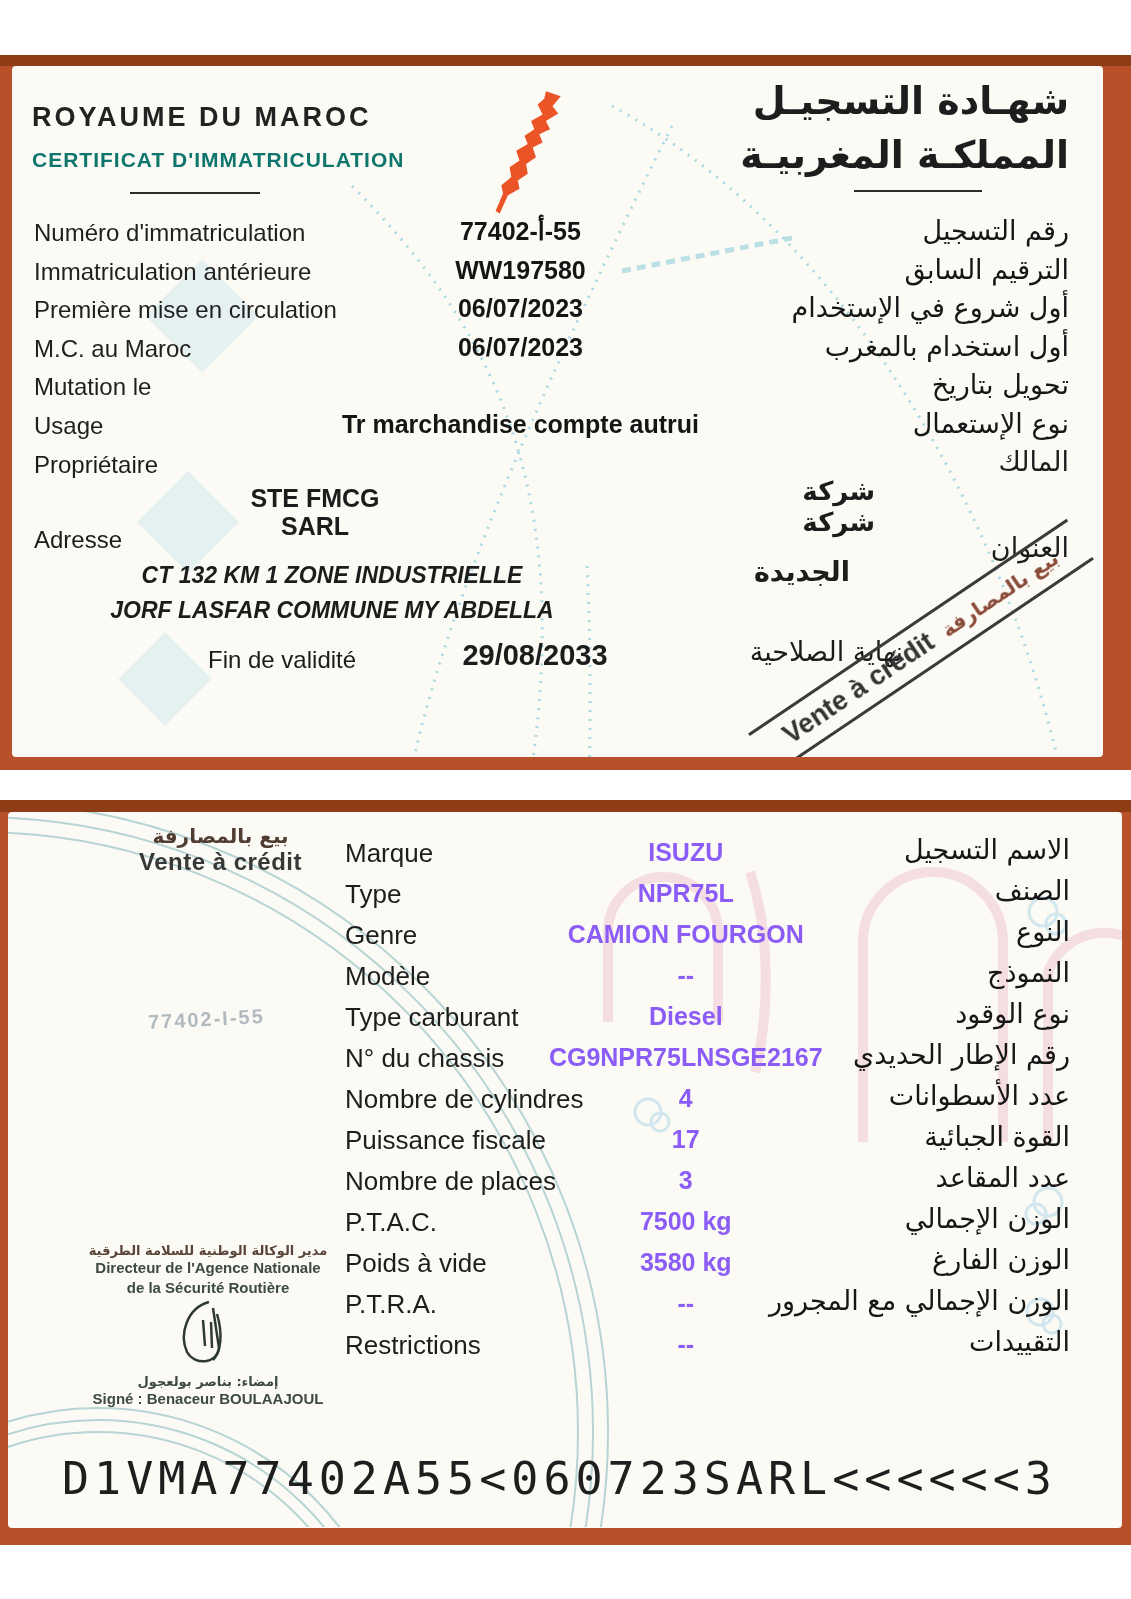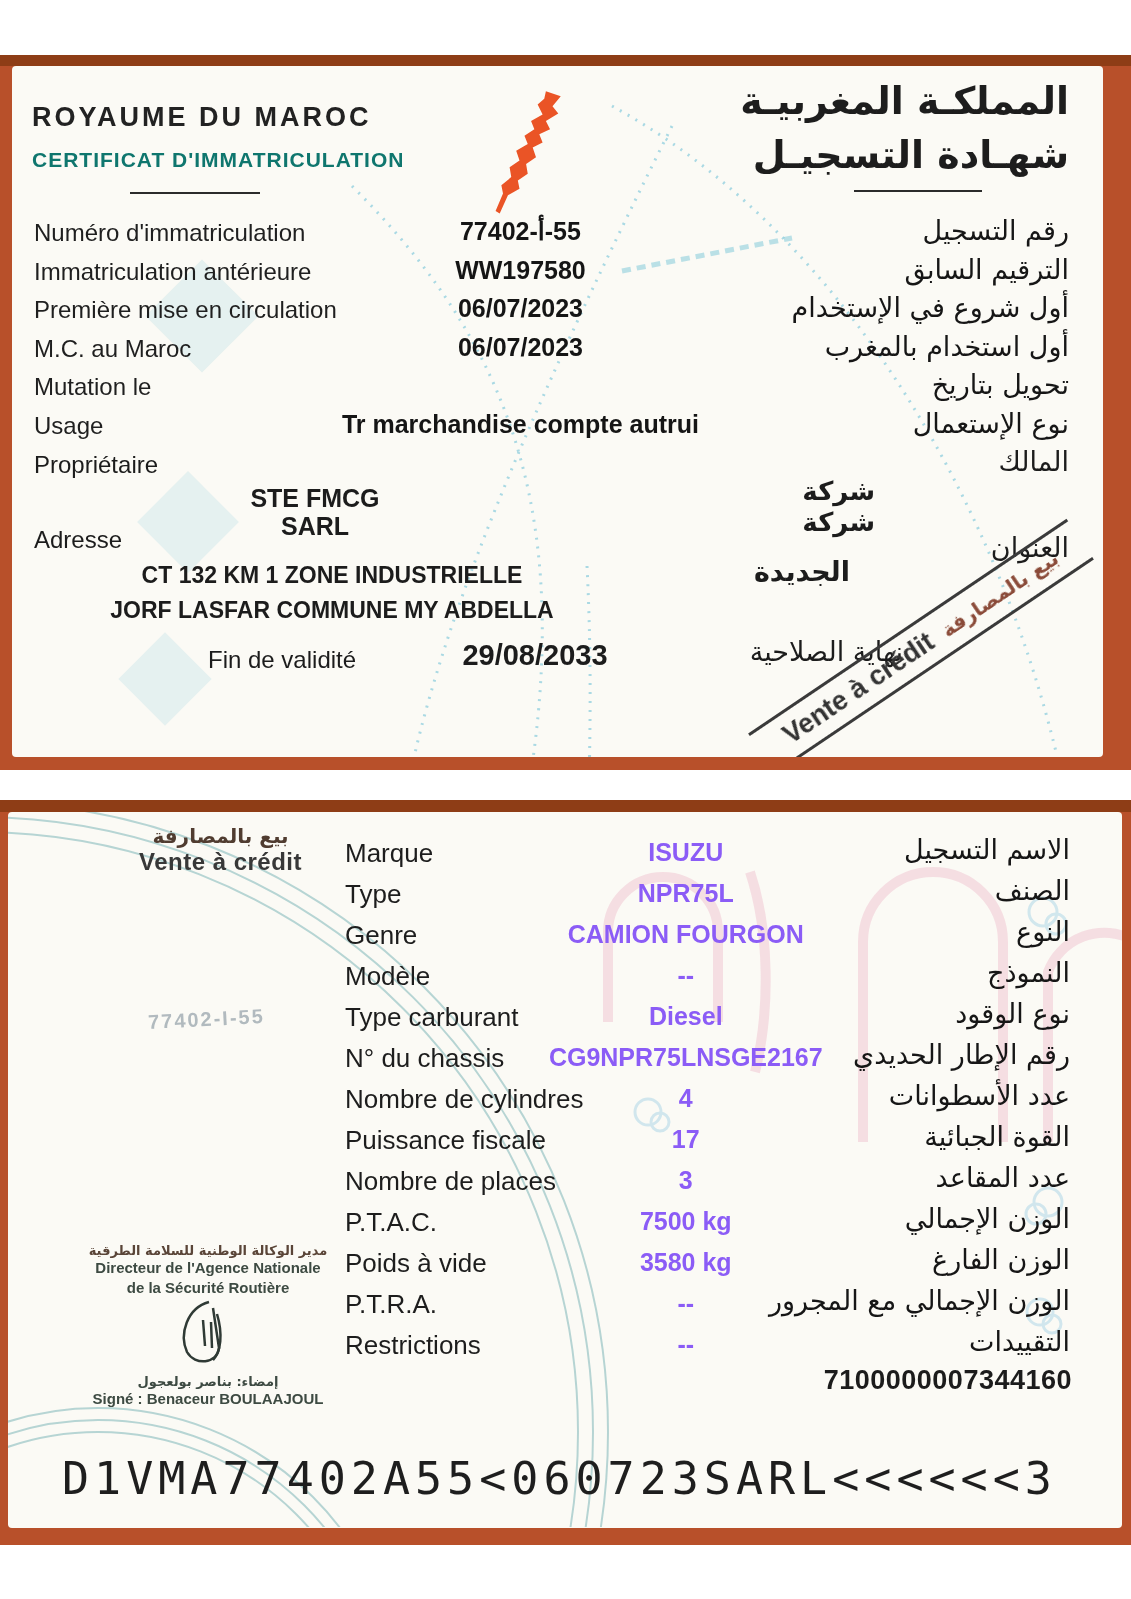--- a/index.html
+++ b/index.html
@@ -28,21 +28,21 @@
   .f-val{position:absolute;left:47%;transform:translateX(-50%);top:-2px;font-size:25px;font-weight:bold;white-space:nowrap;color:#151515;}
   .f-ar{position:absolute;right:0;top:-4px;font-size:27px;font-family:"DejaVu Sans",sans-serif;color:#161616;white-space:nowrap;}
 
   .owner-label{position:absolute;left:22px;top:385px;font-size:24px;}
   .owner-val{position:absolute;left:213px;top:418px;width:180px;text-align:center;font-weight:bold;font-size:25px;line-height:28px;}
   .owner-ar{position:absolute;right:34px;top:380px;font-size:27px;font-family:"DejaVu Sans",sans-serif;}
   .owner-ar-val{position:absolute;right:228px;top:410px;text-align:center;font-size:26px;font-weight:bold;
                 font-family:"DejaVu Sans",sans-serif;line-height:31px;}
   .addr-label{position:absolute;left:22px;top:460px;font-size:24px;}
   .addr-ar{position:absolute;right:34px;top:466px;font-size:27px;font-family:"DejaVu Sans",sans-serif;}
-  .addr-lines{position:absolute;left:60px;top:492px;width:520px;text-align:center;font-weight:bold;font-size:23px;line-height:35px;}
+  .addr-lines{position:absolute;left:60px;top:492px;width:520px;text-align:center;font-weight:bold;font-size:23px;line-height:35px;font-style:italic;}
   .city-ar{position:absolute;right:253px;top:490px;font-size:27px;font-weight:bold;font-family:"DejaVu Sans",sans-serif;}
   .valid-label{position:absolute;left:196px;top:580px;font-size:24px;}
   .valid-val{position:absolute;left:523px;transform:translateX(-50%);top:573px;font-size:29px;font-weight:bold;}
   .valid-ar{position:absolute;right:200px;top:570px;font-size:27px;font-family:"DejaVu Sans",sans-serif;}
 
   .stamp-front{position:absolute;left:717px;top:556px;width:372px;transform:rotate(-34deg);
                display:flex;align-items:center;justify-content:center;gap:14px;
                border-top:3px solid #3a3a3a;border-bottom:3px solid #3a3a3a;padding:6px 6px;}
   .stamp-front .sf-fr{font-size:27px;font-weight:bold;color:#333;white-space:nowrap;}
   .stamp-front .sf-ar{font-size:20px;font-weight:bold;color:#8a4a38;font-family:"DejaVu Sans",sans-serif;white-space:nowrap;}
@@ -92,22 +92,22 @@
 
       <div class="country">ROYAUME DU MAROC</div>
       <div class="cert">CERTIFICAT D'IMMATRICULATION</div>
       <div class="u-fr"></div>
 
       <svg class="map" width="96" height="132" viewBox="0 0 100 160">
         <path fill="#ea5426" d="M62,4 L80,10 L70,22 L77,31 L62,40 L67,50 L54,56 L58,66 L46,72 L50,84 L38,92 L40,104 L28,112 L30,122 L16,130 L6,152 L1,149 L10,128 L8,118 L20,108 L18,96 L30,88 L26,76 L40,68 L36,58 L48,50 L44,40 L58,32 L52,20 L60,13 Z"></path>
       </svg>
 
       <div class="ar-head" dir="rtl">
+        <div>شهـادة التسجيـل</div>
         <div>المملكـة المغربيـة</div>
-        <div>شهـادة التسجيـل</div>
       </div>
       <div class="u-ar"></div>
 
       <div id="front-rows">
           <div class="f-row" style="top: 153px;">
     <span class="f-label">Numéro d'immatriculation</span>
     <span class="f-val">77402-أ‎-55</span>
     <span class="f-ar" dir="rtl">رقم التسجيل</span>
   </div>
           <div class="f-row" style="top: 191.5px;">
@@ -265,21 +265,20 @@
     <span class="b-val">--</span>
     <span class="b-ar" dir="rtl">الوزن الإجمالي مع المجرور</span>
   </div>
           <div class="b-row" style="top: 518px;">
     <span class="b-label">Restrictions</span>
     <span class="b-val">--</span>
     <span class="b-ar" dir="rtl">التقييدات</span>
   </div>
         </div>
 
-      <div class="serial">7100000007344160</div>
 
       <div class="sig-block">
         <div class="sig-ar1" dir="rtl">مدير الوكالة الوطنية للسلامة الطرقية</div>
         <div class="sig-fr">Directeur de l'Agence Nationale</div>
         <div class="sig-fr">de la Sécurité Routière</div>
         <svg width="70" height="72" viewBox="0 0 70 72">
           <g fill="none" stroke="#2f3a35" stroke-width="2.5">
             <path d="M36,4 C14,10 6,36 14,54 C22,68 44,66 46,50 L40,10"></path>
             <path d="M44,16 C50,36 48,54 40,62"></path>
             <path d="M30,22 L32,48 M38,24 L39,50"></path>

